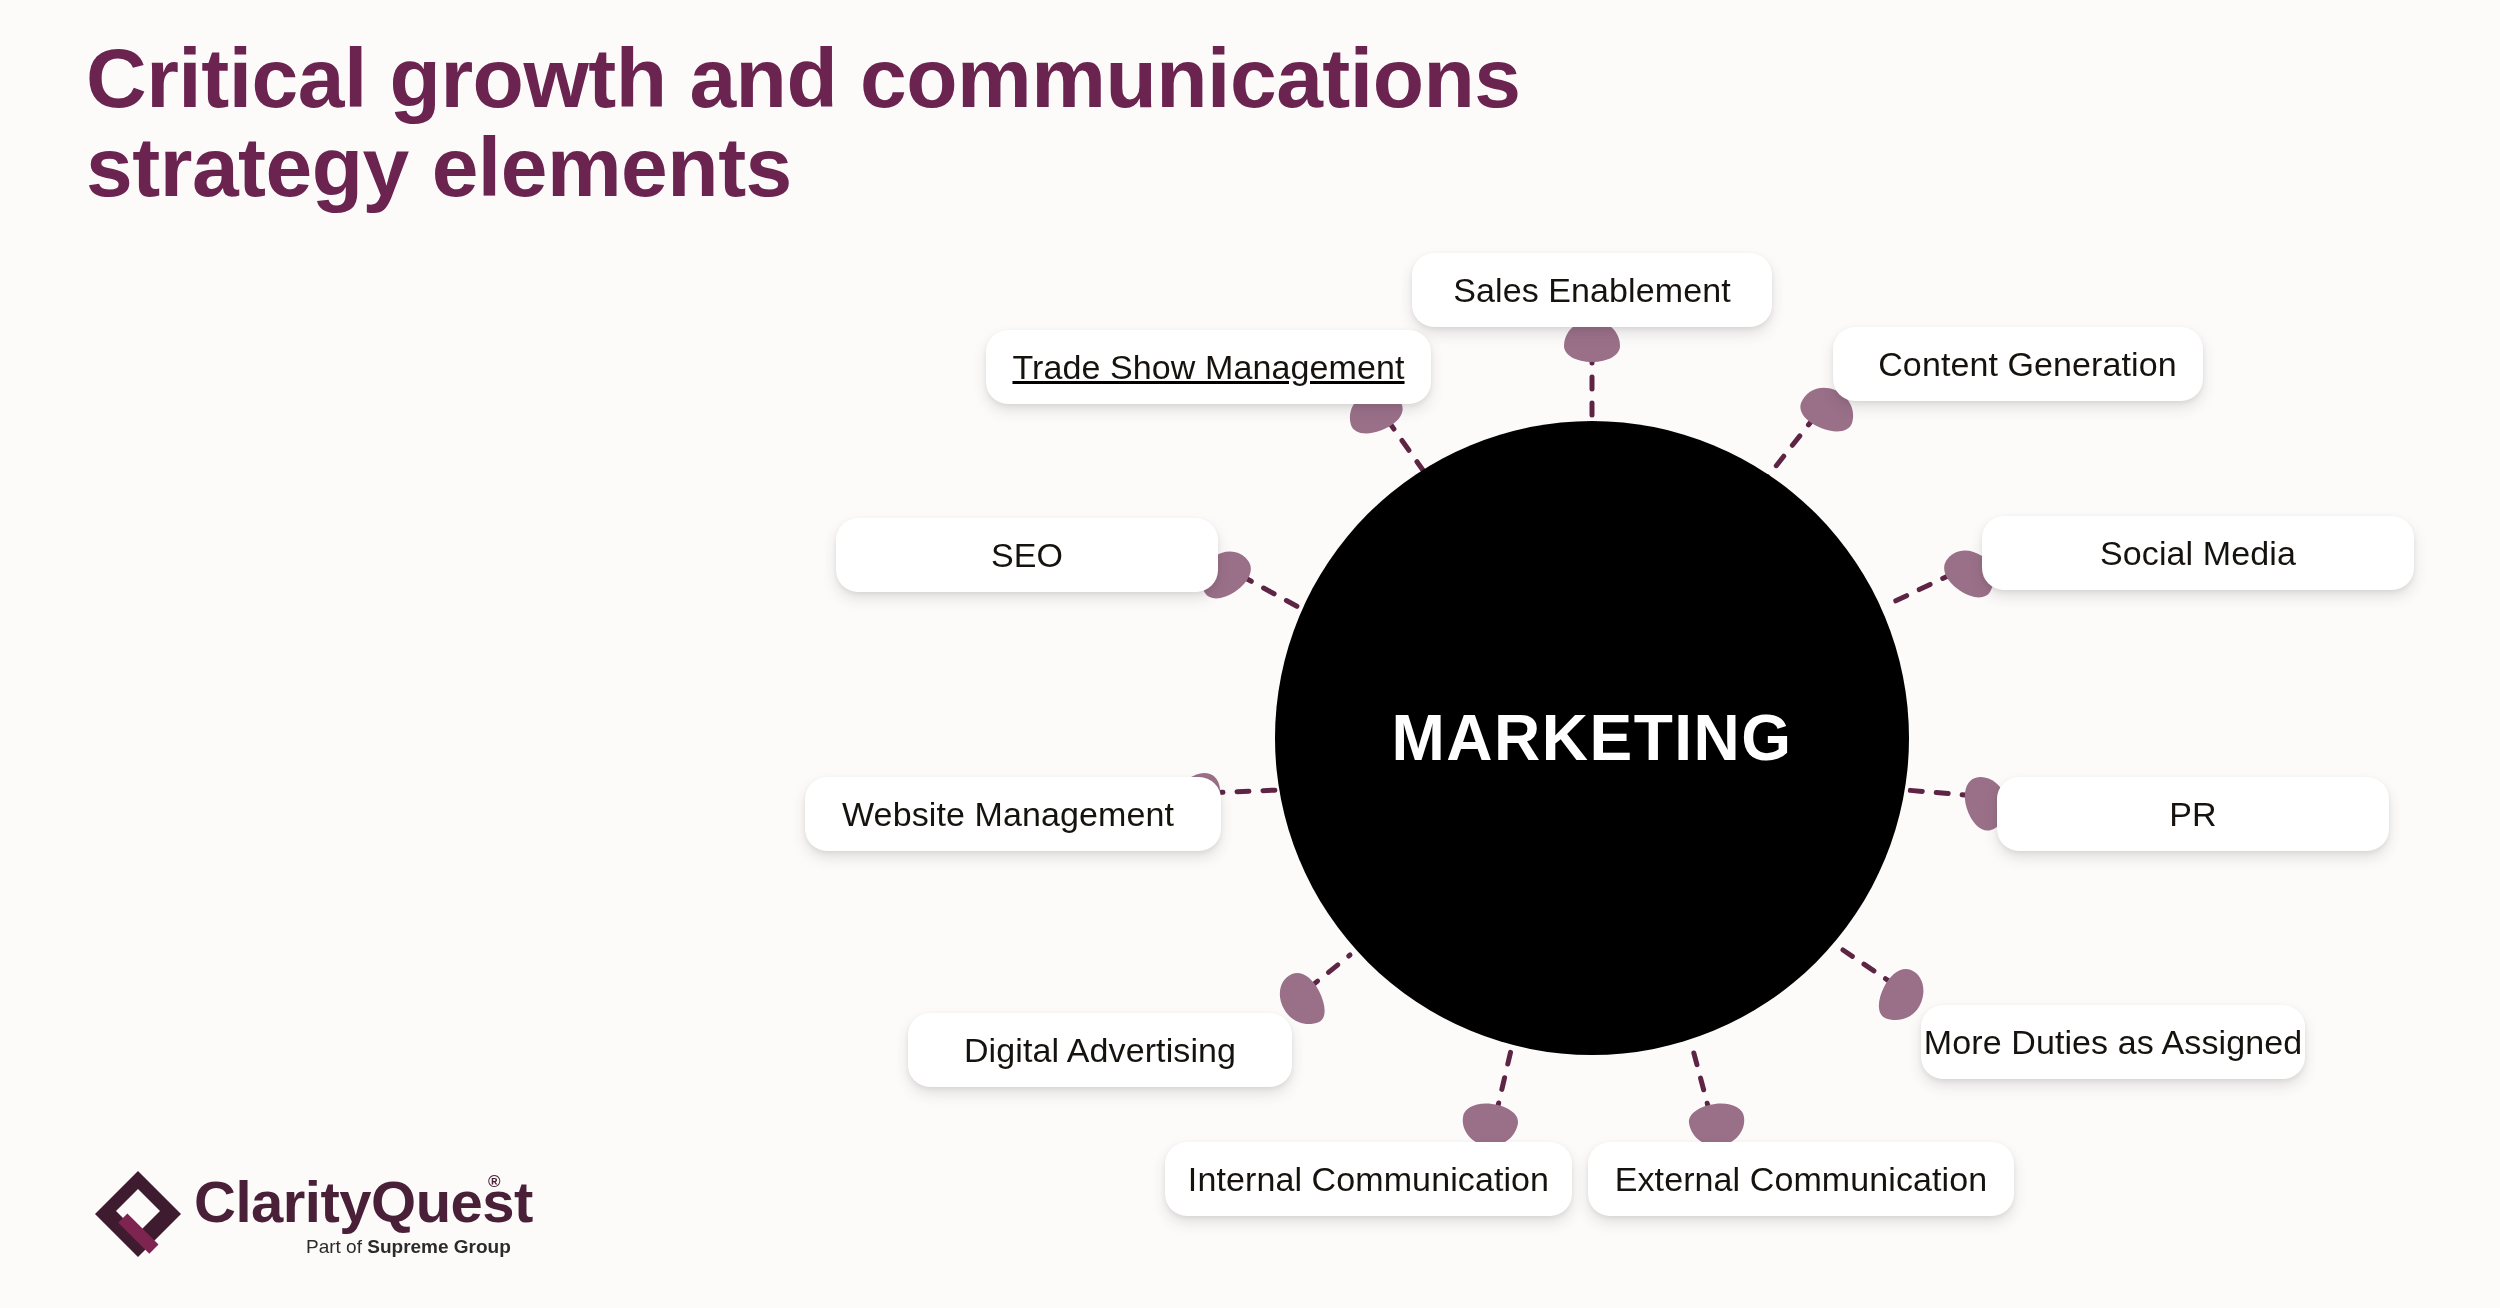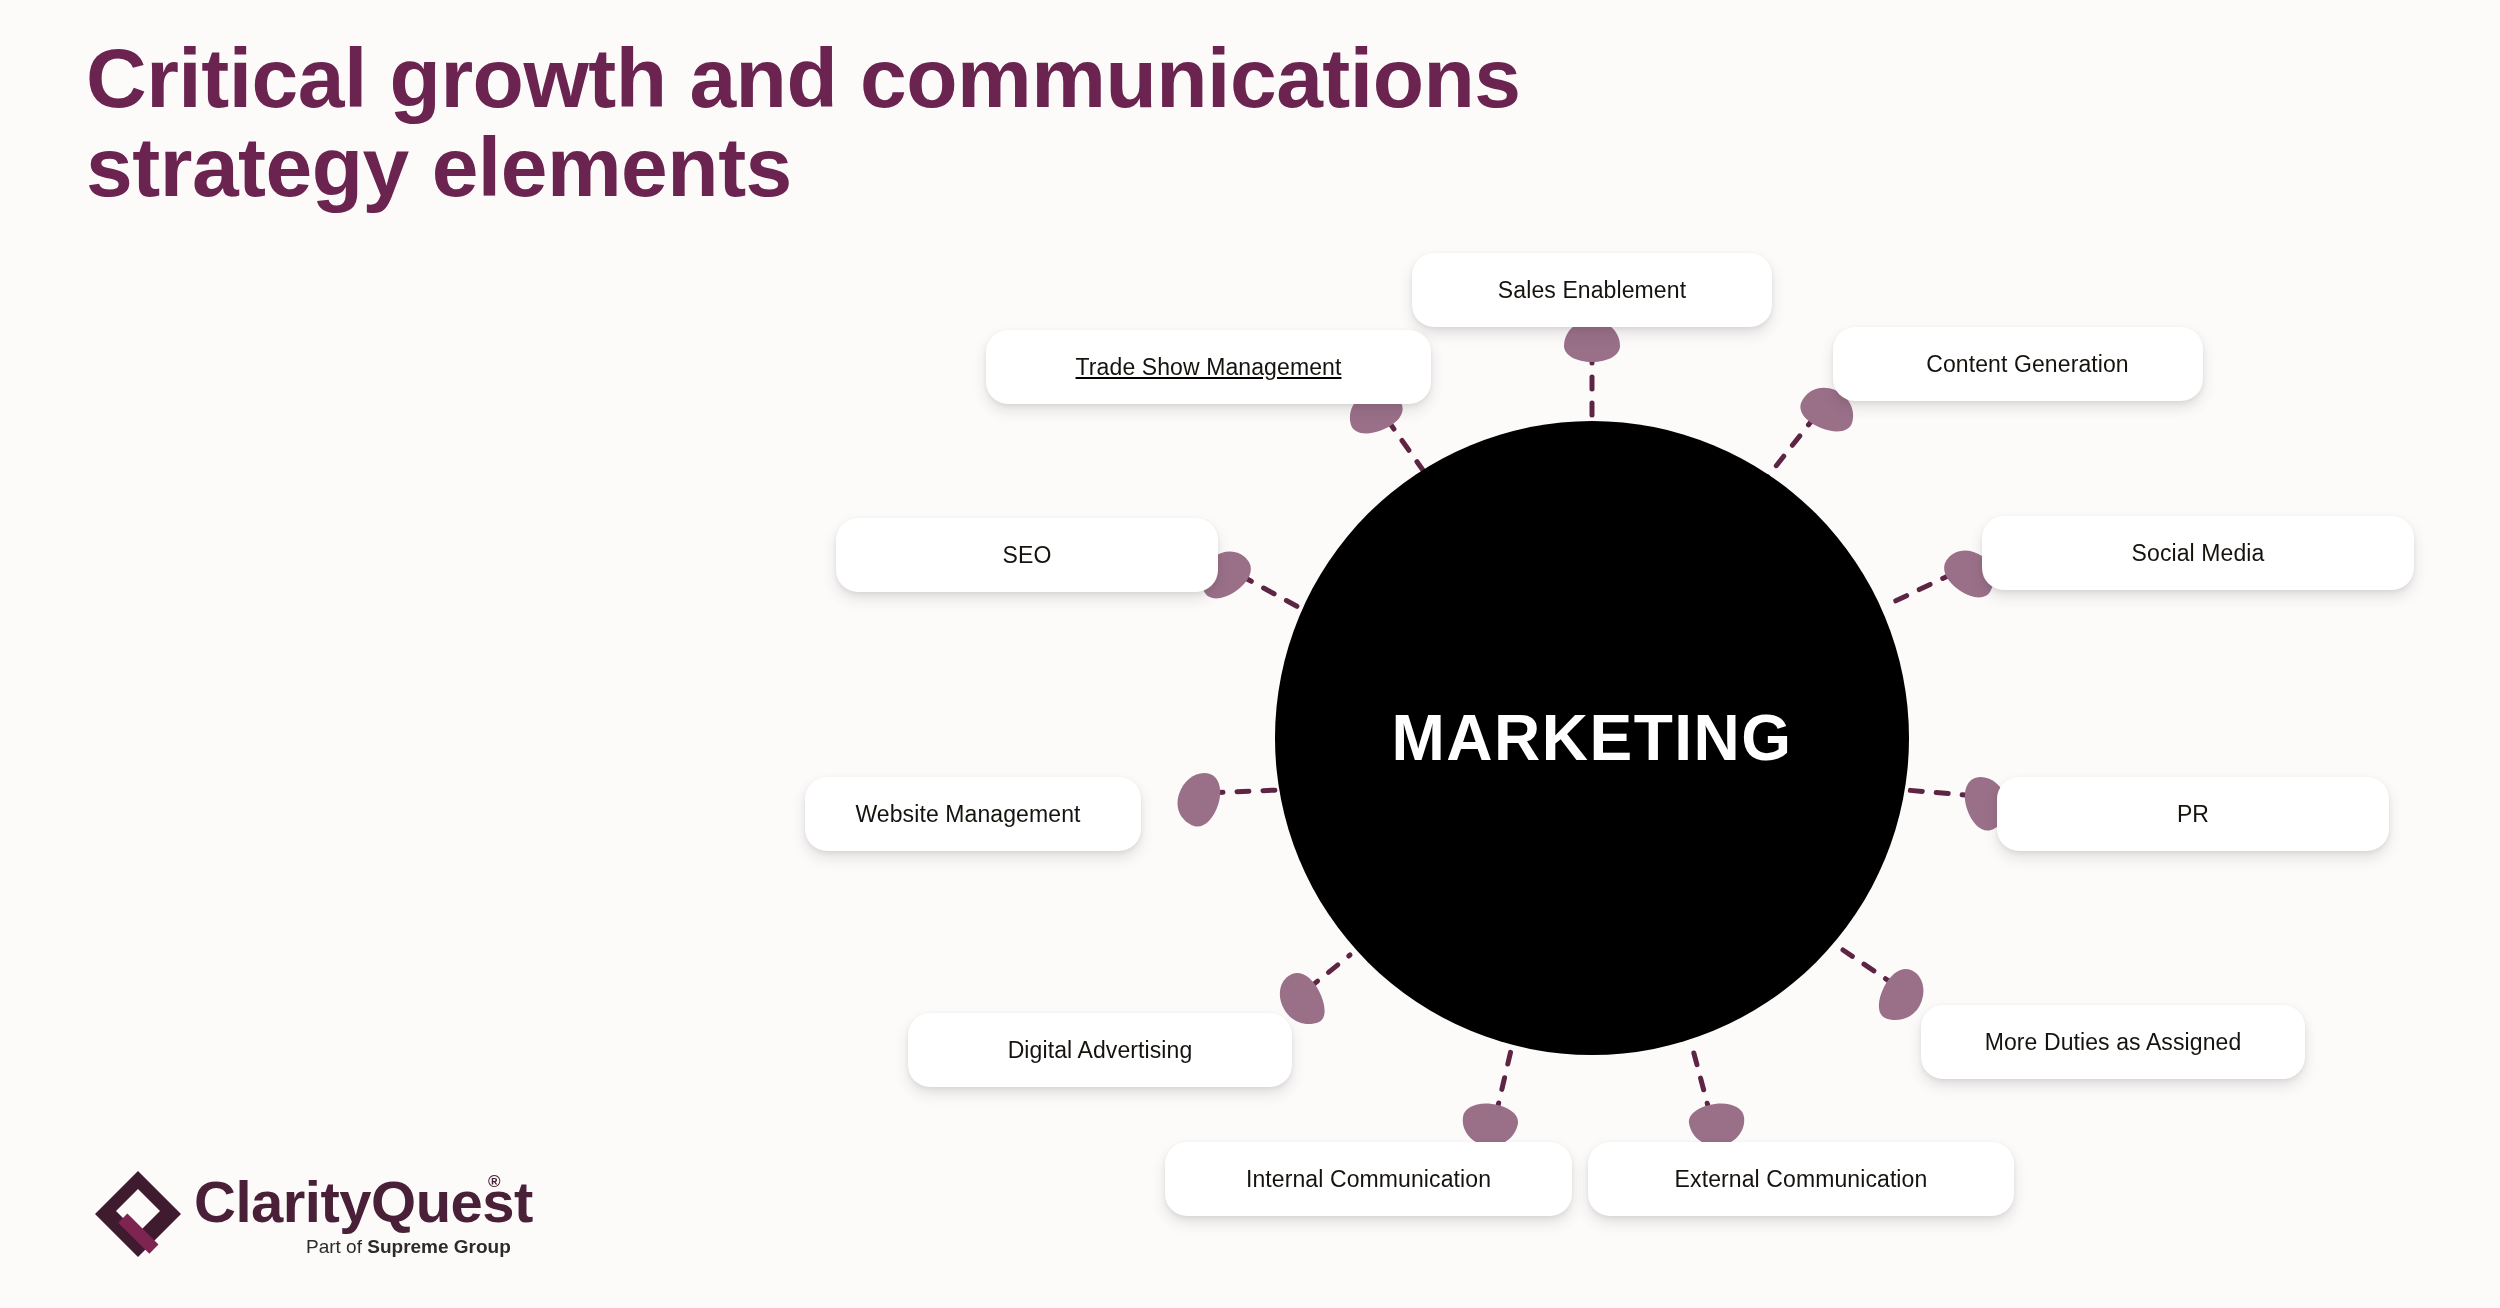--- a/index.html
+++ b/index.html
@@ -48,21 +48,21 @@
     position:absolute;
     background:#ffffff;
     border-radius:22px;
     box-shadow:0 7px 14px rgba(60,45,55,0.13), 0 2px 4px rgba(60,45,55,0.08);
     display:flex;align-items:center;justify-content:center;
     box-sizing:border-box;
     padding:0 22px;
     height:74px;
   }
   .pill span{
-    font-size:23px;
+    font-size:34px;
     color:#16130f;
     white-space:nowrap;
     letter-spacing:0.1px;
   }
 
   
   .logo{
     position:absolute;
     left:90px; top:1162px;
     width:440px; height:112px;
@@ -183,21 +183,21 @@
   </div>
 
   <div class="pill" style="left:1165px; top:1142px; width:407px;">
     <span>Internal Communication</span>
   </div>
 
   <div class="pill" style="left:908px; top:1013px; width:384px;">
     <span>Digital Advertising</span>
   </div>
 
-  <div class="pill" style="left:805px; top:777px; width:336px;padding-left:12px;">
+  <div class="pill" style="left:805px; top:777px; width:416px;padding-left:12px;">
     <span>Website Management</span>
   </div>
 
   <div class="pill" style="left:836px; top:518px; width:382px;">
     <span>SEO</span>
   </div>
 
   <div class="pill" style="left:986px; top:330px; width:445px;text-decoration:underline;">
     <span>Trade Show Management</span>
   </div>

